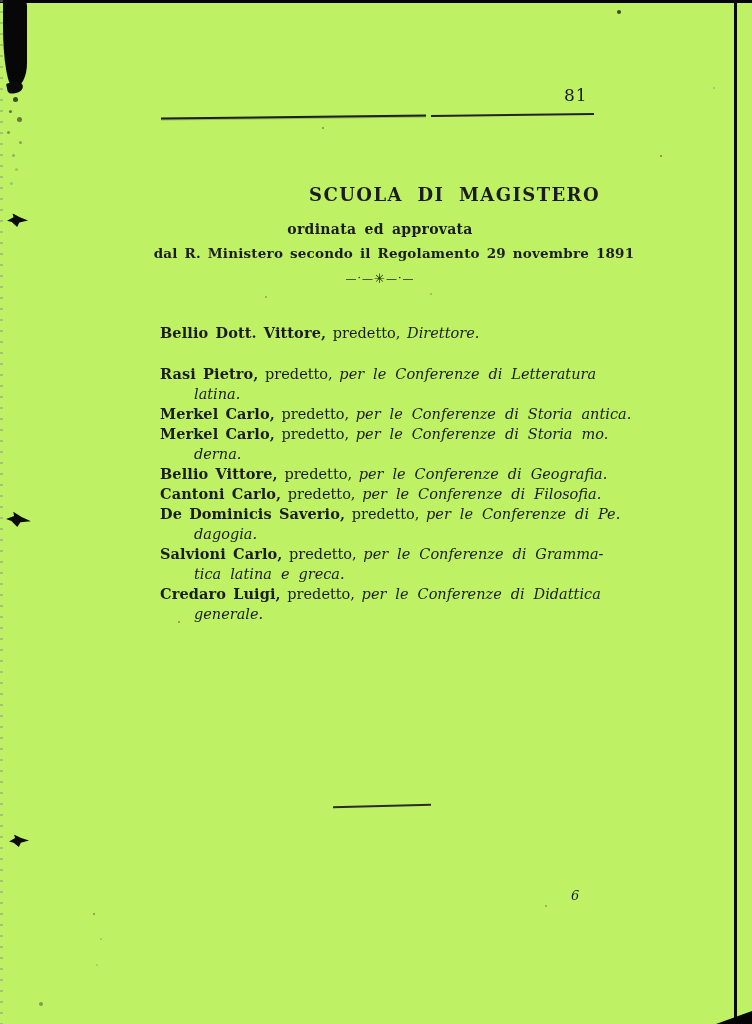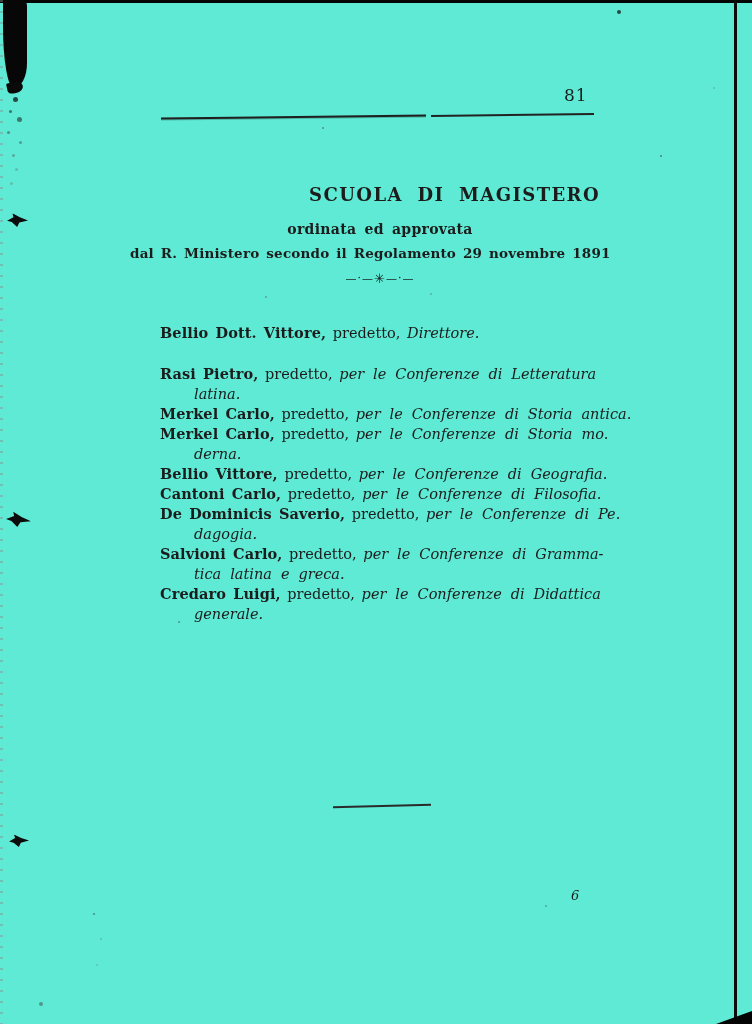--- a/index.html
+++ b/index.html
@@ -52,41 +52,41 @@
   
   .pagenum{top:85px;left:564px;font-size:17px;letter-spacing:1px;}
   .rule-left{top:116px;left:161px;width:265px;height:2px;background:#1f1f1f;
     transform:rotate(-.65deg);box-shadow:0 1px 0 rgba(0,0,0,.22);}
   .rule-right{top:114px;left:431px;width:163px;height:2px;background:#222;
     transform:rotate(-.7deg);}
   .title{top:184px;left:160px;width:440px;text-align:right;
     font-size:18px;font-weight:bold;letter-spacing:1.4px;word-spacing:7px;}
   .sub1{top:221px;left:160px;width:440px;text-align:center;
     font-size:14px;font-weight:bold;letter-spacing:.3px;word-spacing:3px;}
-  .sub2{top:245px;left:130px;width:500px;
+  .sub2{top:245px;left:144px;width:500px;text-align:center;
     font-size:13.5px;font-weight:bold;letter-spacing:.2px;word-spacing:2px;}
   .ornament{top:271px;left:160px;width:440px;text-align:center;
     font-size:11px;color:#1a1a1a;letter-spacing:1px;}
   .ornament .star{font-size:13px;vertical-align:-1px;}
   
   .bodytext{font-size:14.5px;line-height:20px;}
   .director{top:323px;left:160px;width:480px;}
   .entries{top:364px;left:160px;width:485px;}
   .entry{margin:0;padding-left:34px;text-indent:-34px;word-spacing:.14em;}
   .entry .name{font-weight:bold;letter-spacing:.1px;}
   .entry .role{font-style:italic;white-space:pre-line;word-spacing:.3em;}
   
   .rule-bottom{top:805px;left:333px;width:98px;height:2px;background:#2a2a2a;
     transform:rotate(-1.6deg);}
   .sig{top:888px;left:571px;font-size:13px;font-style:italic;}
 </style>
 </head>
 <body>
 
-<div class="page" style="background: #5eead4; color: rgb(28, 28, 28);">
+<div class="page" style="background: #bef264; color: rgb(28, 28, 28);">
 
   <div class="artifact top-strip"></div>
   <div class="artifact blob-topleft"></div>
   <div class="artifact blob-hook"></div>
   <div class="artifact blob-speck"></div>
   <div class="artifact edge-left-noise"></div>
   <div class="artifact left-mark left-mark-1"></div>
   <div class="artifact left-mark left-mark-2"></div>
   <div class="artifact left-mark left-mark-3"></div>
   <div class="artifact line-right"></div>

